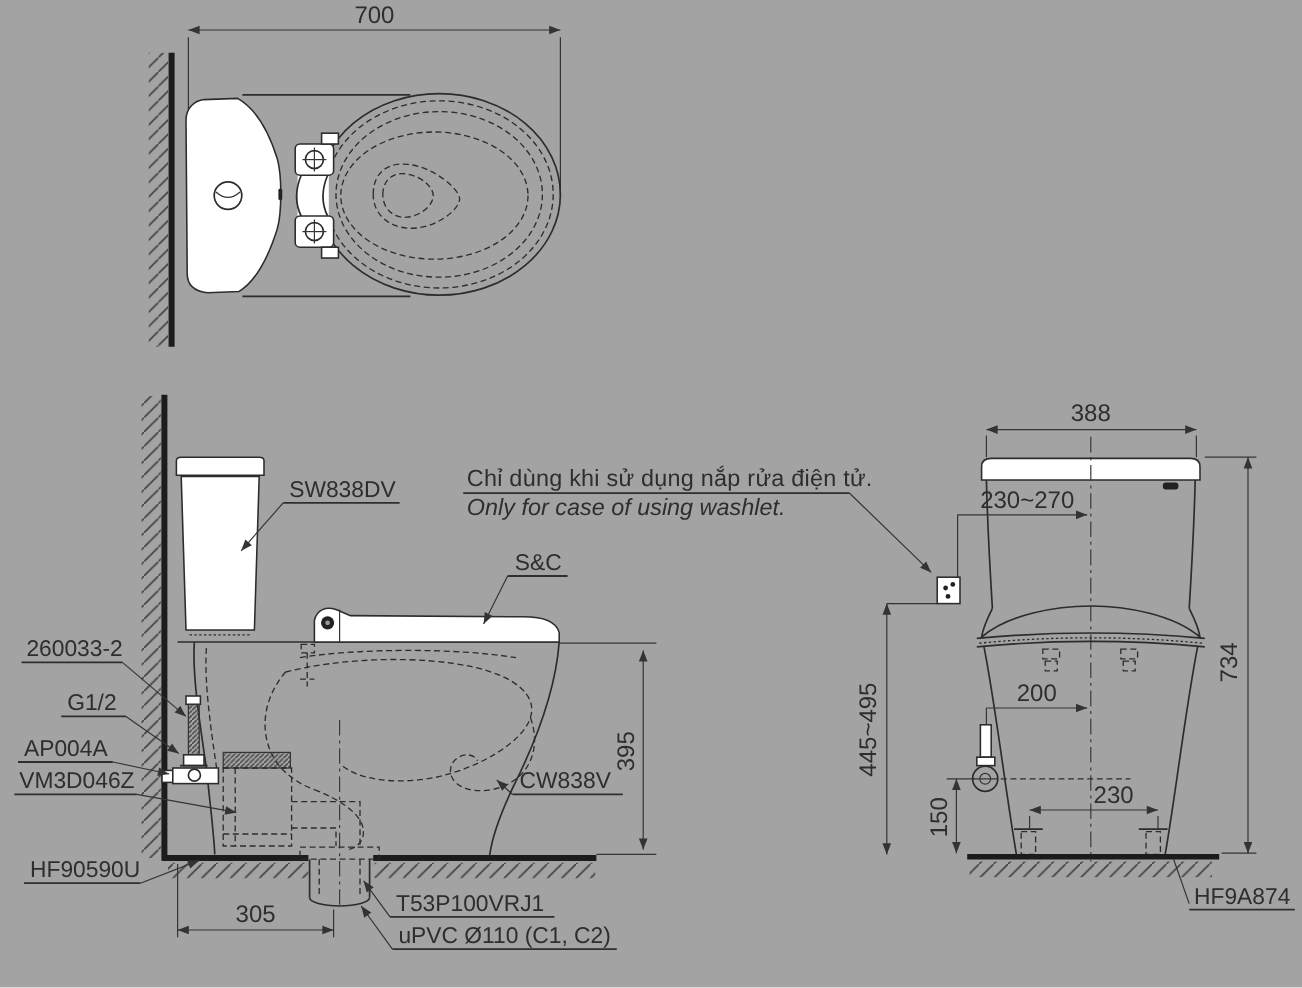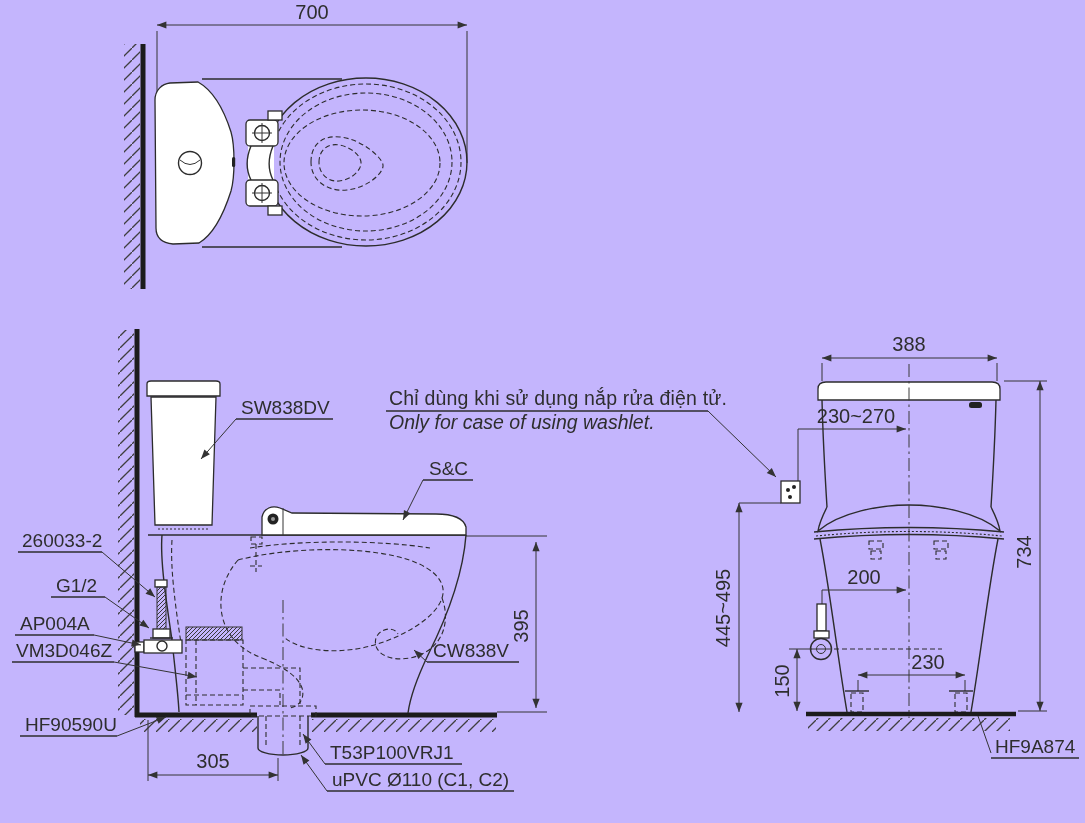--- a/index.html
+++ b/index.html
@@ -1,16 +1,16 @@
 <!DOCTYPE html>
 <html><head>
 <meta charset="utf-8">
 <style>
   html,body{margin:0;padding:0;background:#ffffff;}
-  .stage{position:relative;width:1085px;height:823px;background:#c4b5fd;overflow:hidden;
+  .stage{position:relative;width:1085px;height:823px;background:#a3a3a3;overflow:hidden;
          font-family:"Liberation Sans","DejaVu Sans",sans-serif;}
   svg{position:absolute;top:0;left:0;}
   text{fill:#2e2e2e;font-family:"Liberation Sans","DejaVu Sans",sans-serif;}
   .dim{font-size:20px;}
   .lbl{font-size:19px;}
   .note-vi{font-size:19.5px;letter-spacing:.2px;}
   .note-en{font-size:19.5px;font-style:italic;}
   .ln{stroke:#343434;stroke-width:1;fill:none;}
   .ln2{stroke:#2c2c2c;stroke-width:1.4;fill:none;}
   .thick{stroke:#1c1c1c;stroke-width:5;fill:none;}

